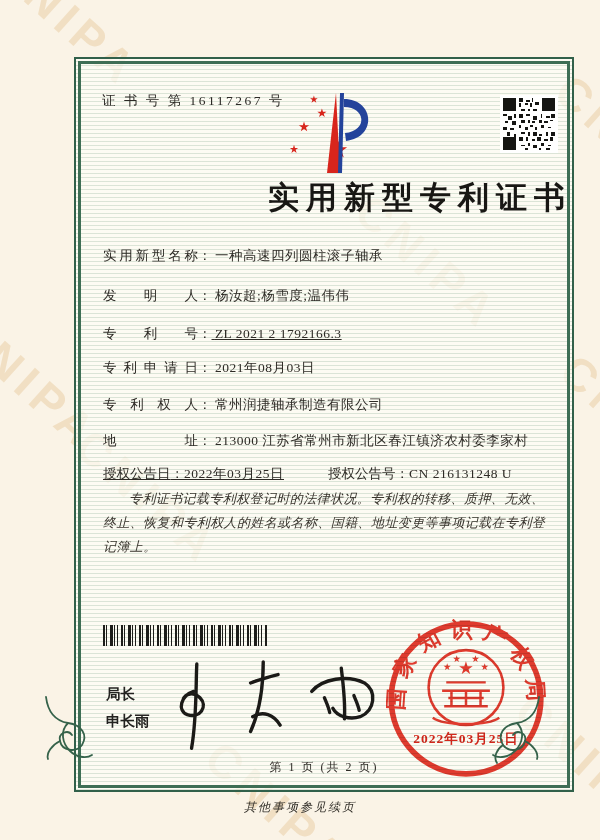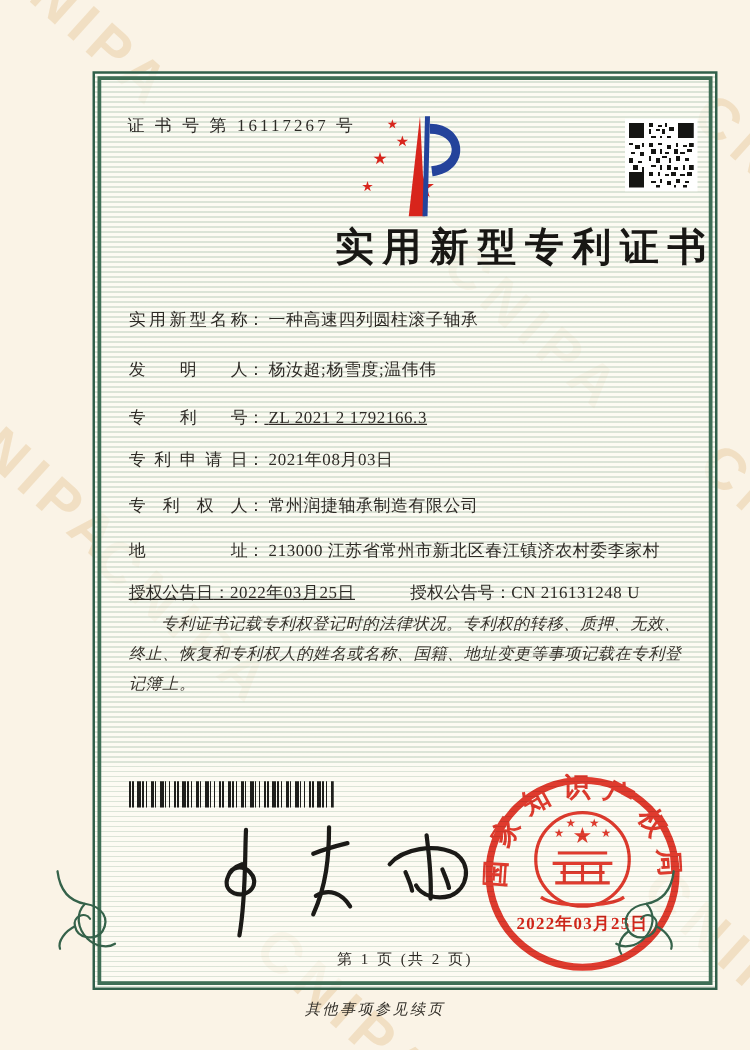--- a/index.html
+++ b/index.html
@@ -184,20 +184,24 @@
       <span>授权公告号</span><span>：</span><span class="val">CN 216131248 U</span>
     </span>
   </div>
 
   <div class="body-text">
     <p>专利证书记载专利权登记时的法律状况。专利权的转移、质押、无效、终止、恢复和专利权人的姓名或名称、国籍、地址变更等事项记载在专利登记簿上。</p>
   </div>
 
   <div class="barcode"></div>
 
+  <div class="signer">
+    <div>局长</div>
+    <div>申长雨</div>
+  </div>
 
   <svg class="signature" viewBox="0 0 220 90">
     <g fill="none" stroke="#1716132" stroke-width="0"></g>
     <g fill="none" stroke="#1b1a17" stroke-width="3.2" stroke-linecap="round" stroke-linejoin="round">
       <path d="M30,34 C18,38 14,52 24,56 C36,60 44,48 36,40 C30,34 22,36 20,42"></path>
       <path d="M33,8 C32,28 33,60 28,88"></path>
       <path d="M84,26 C94,22 102,20 110,18"></path>
       <path d="M96,6 C96,28 94,50 84,72"></path>
       <path d="M86,58 C96,52 106,56 112,66"></path>
       <path d="M142,34 C152,22 176,18 192,26 C204,34 202,52 188,58 C178,61 166,58 162,50"></path>

